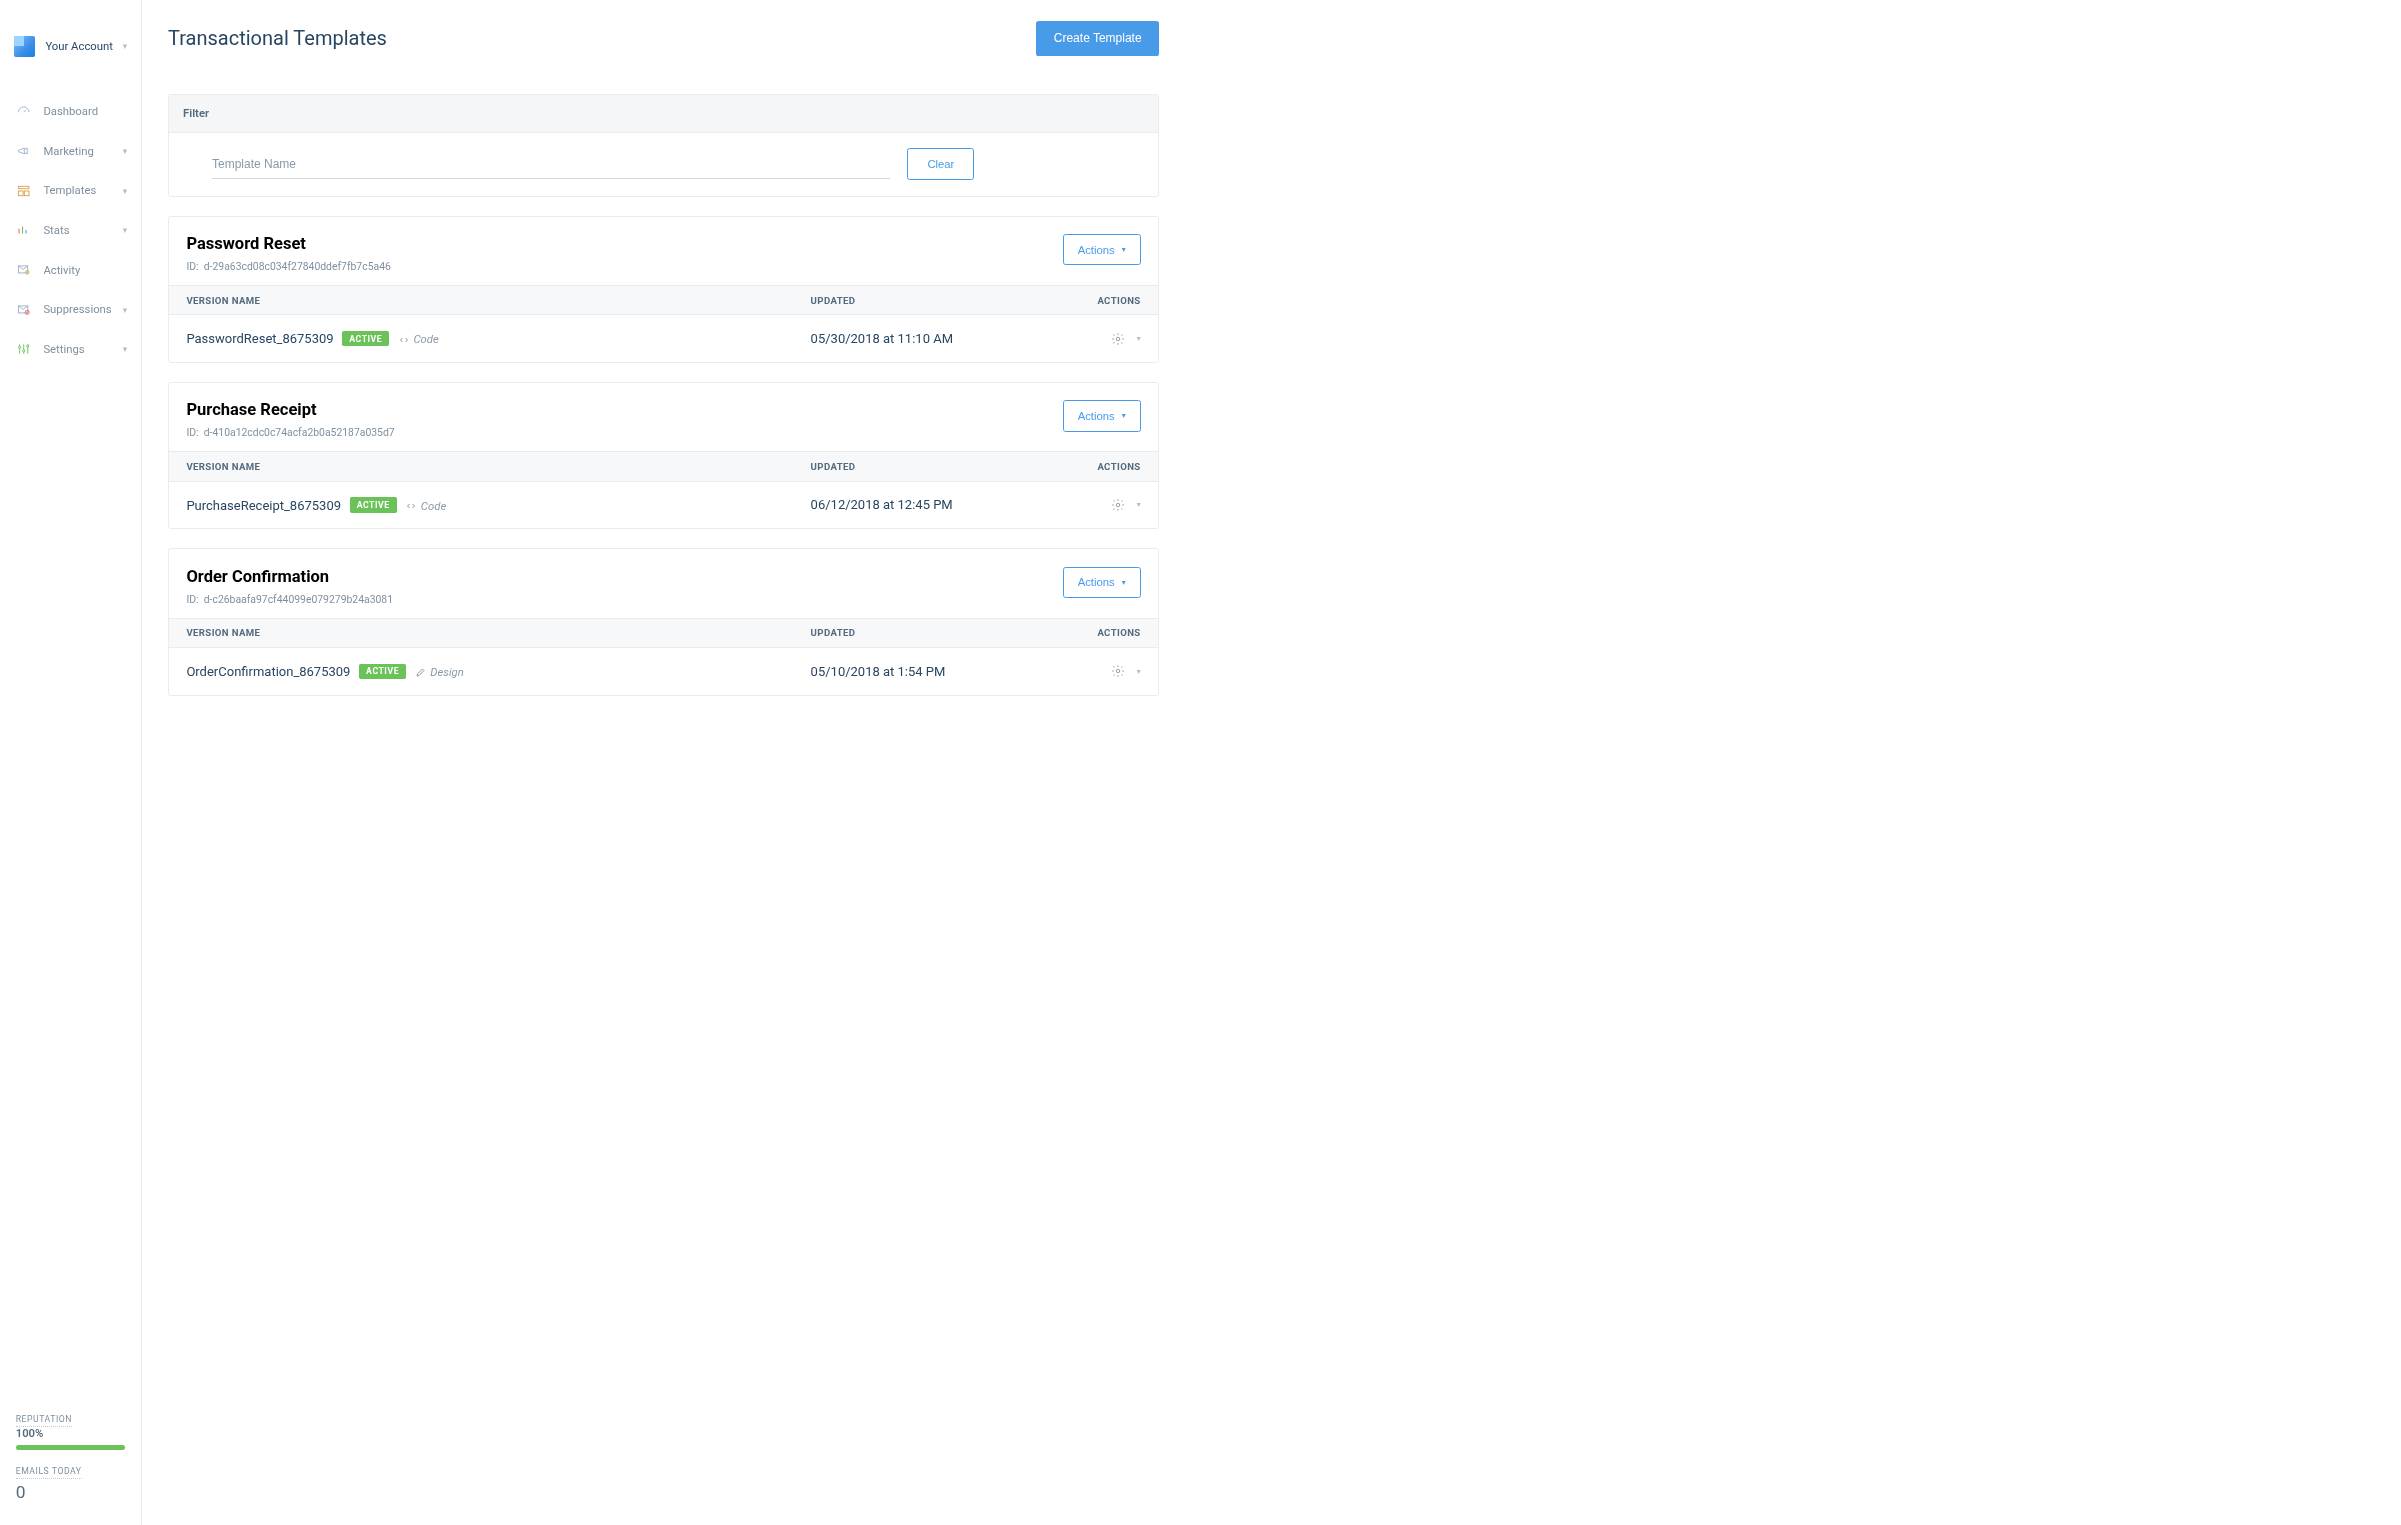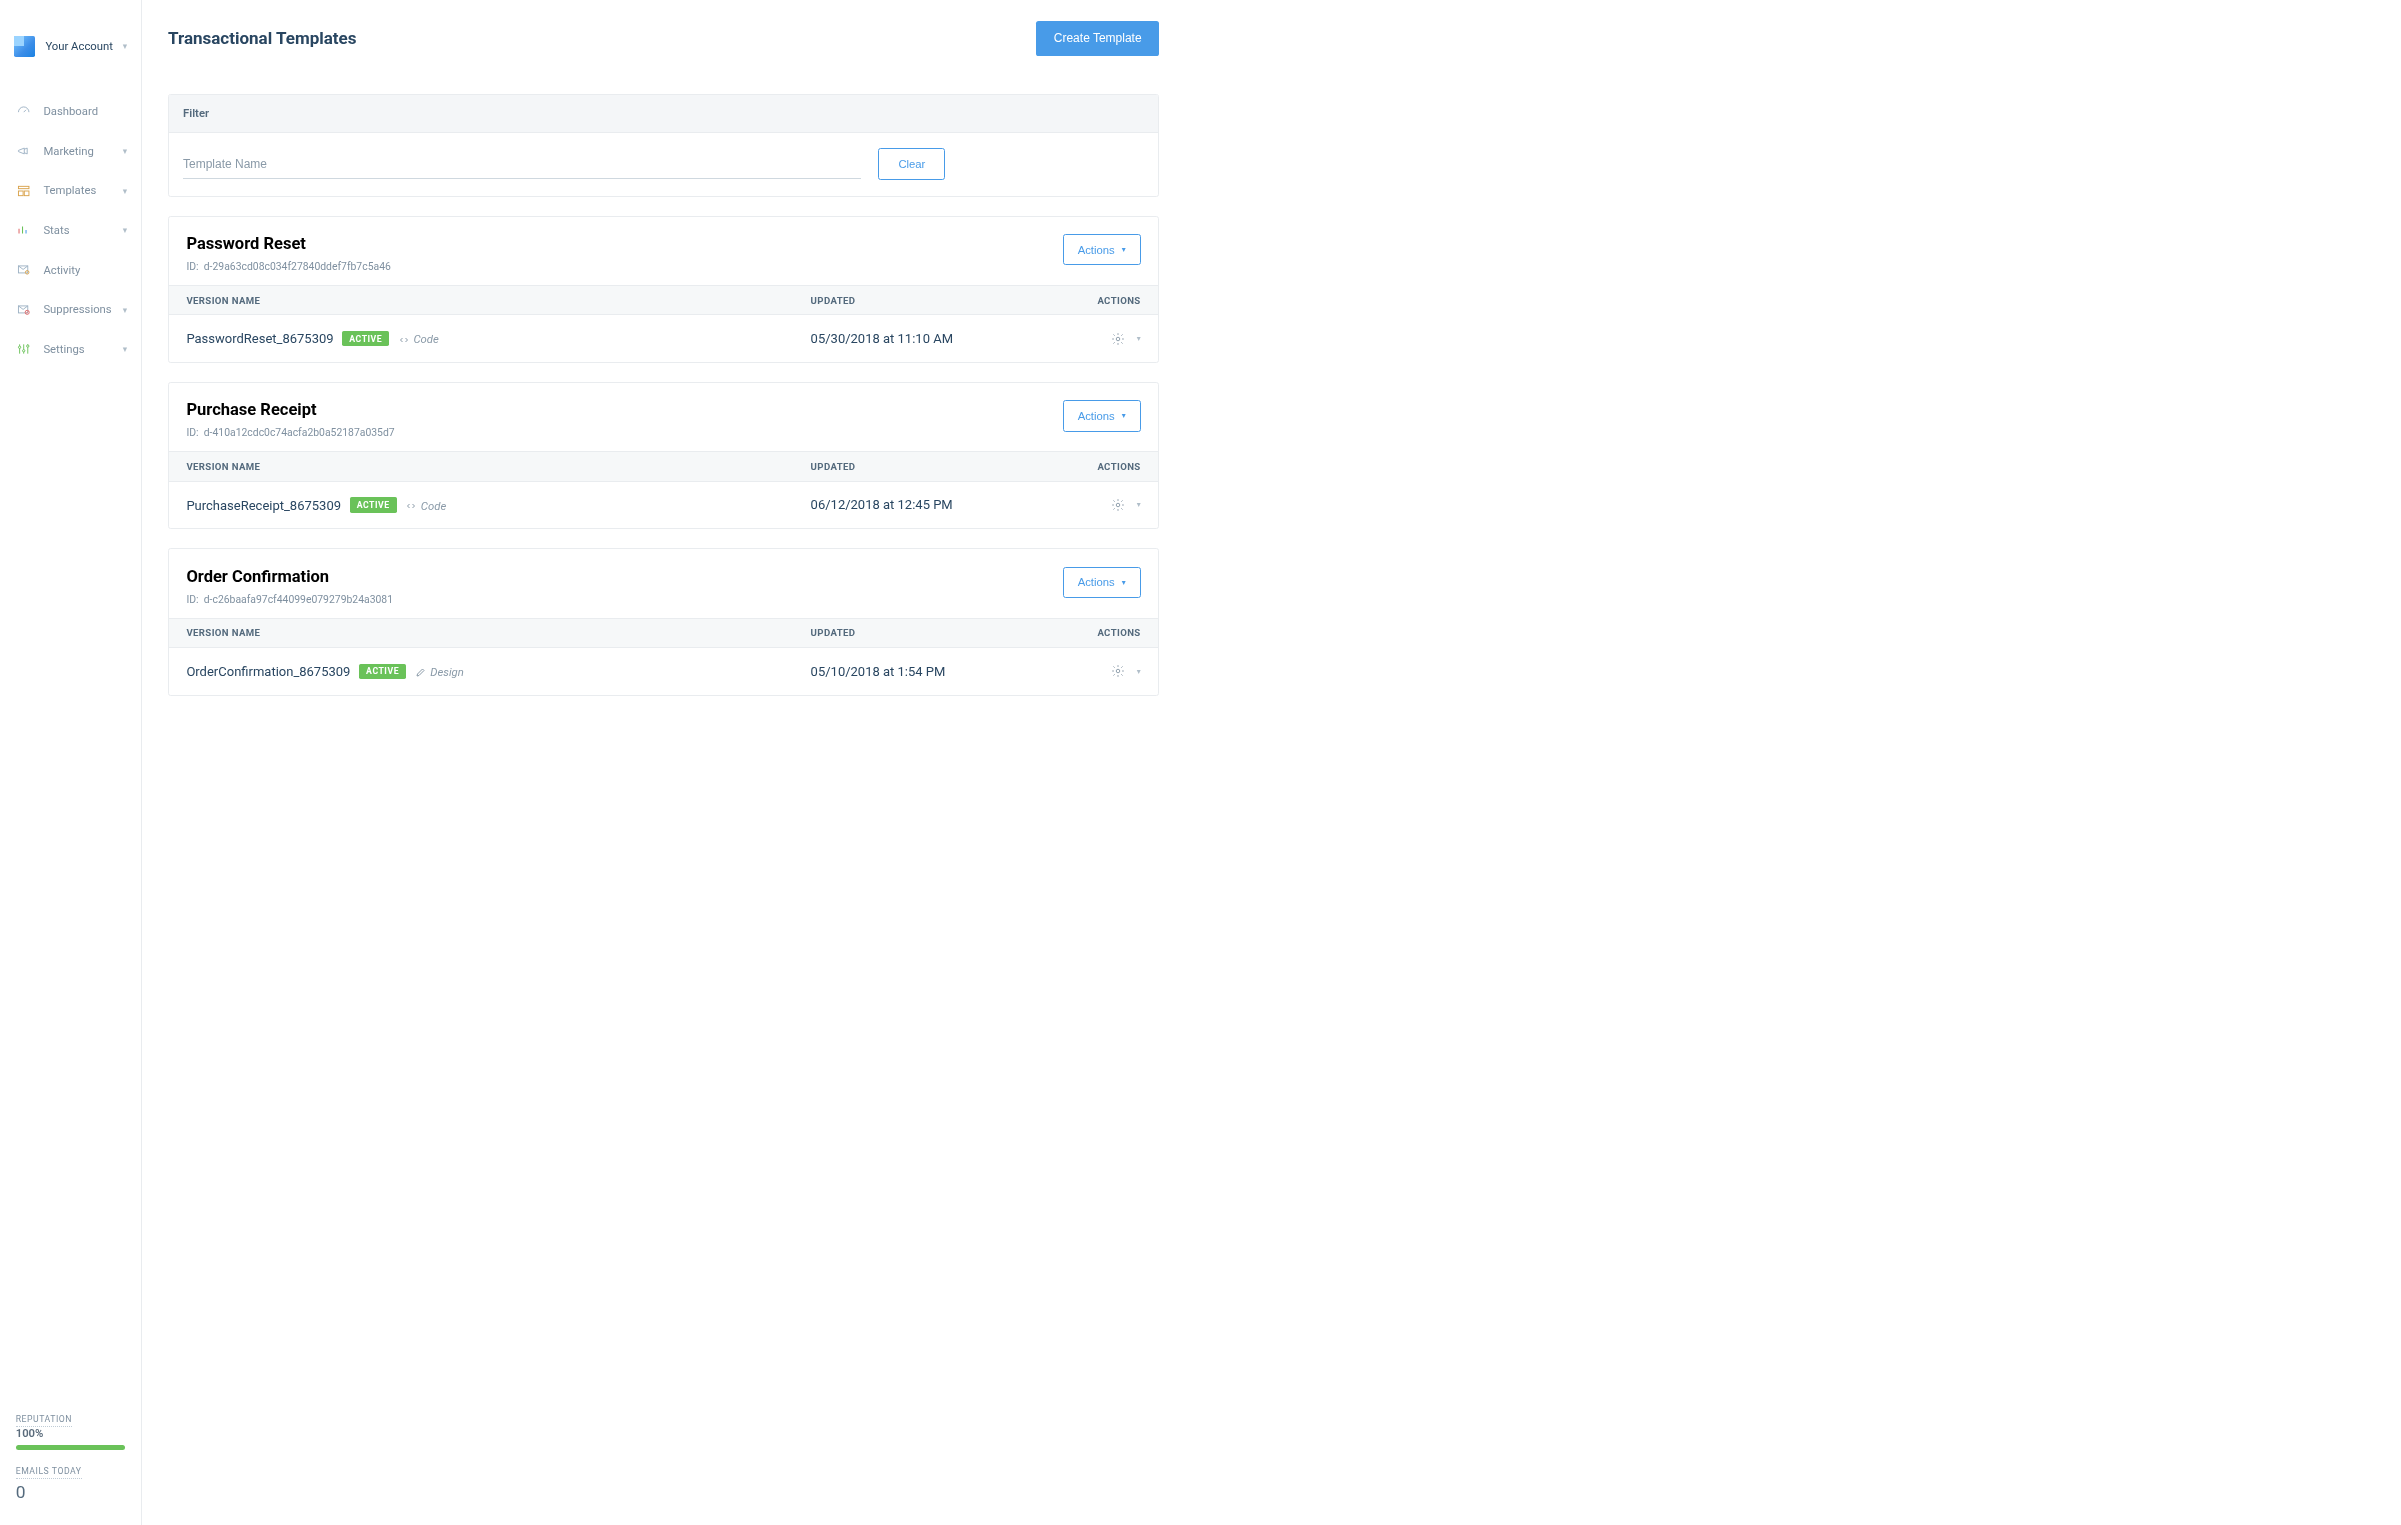--- a/index.html
+++ b/index.html
@@ -61,21 +61,21 @@
     border-bottom: 0.9px dotted #c0ccd6;
     display: inline-block;
     padding-bottom: 1.7px;
   }
   .rep-row { display: flex; align-items: baseline; justify-content: space-between; flex-direction: column; }
   .rep-pct { color: #5a6b7b; font-size: 11.3px; font-weight: 600; }
   .rep-bar { height: 5.2px; border-radius: 3.5px; background: #6ac259; margin-top: 5.2px; margin-bottom: 14px; }
   .emails-count { font-size: 17.4px; color: #546a7d; margin-top: 3.5px; }
   .main { flex: 1; padding: 21px 26px 35px 26px; max-width: 1043px; }
   .page-header { display: flex; align-items: center; margin-bottom: 38px; }
-  .page-title { font-size: 17px; font-weight: 700; color: #294661; flex: 1; }
+  .page-title { font-size: 20px; font-weight: 400; color: #294661; flex: 1; }
   .btn-primary {
     background: #489be8;
     color: #fff;
     border: none;
     border-radius: 2.6px;
     padding: 10.4px 17.4px;
     font-size: 12px;
     cursor: pointer;
   }
   .panel {
@@ -100,20 +100,21 @@
   }
   .filter-input {
     flex: 1;
     max-width: 678px;
     border: none;
     border-bottom: 0.9px solid #cfd8df;
     padding: 7px 0;
     font-size: 12px;
     color: #7f90a0;
     background: transparent;
+    margin-left: 29px;
   }
   .filter-input::placeholder { color: #8a9aa8; }
   .btn-outline {
     background: #fff;
     color: #489be8;
     border: 0.9px solid #489be8;
     border-radius: 2.6px;
     padding: 8.7px 19px;
     font-size: 11.3px;
     cursor: pointer;

